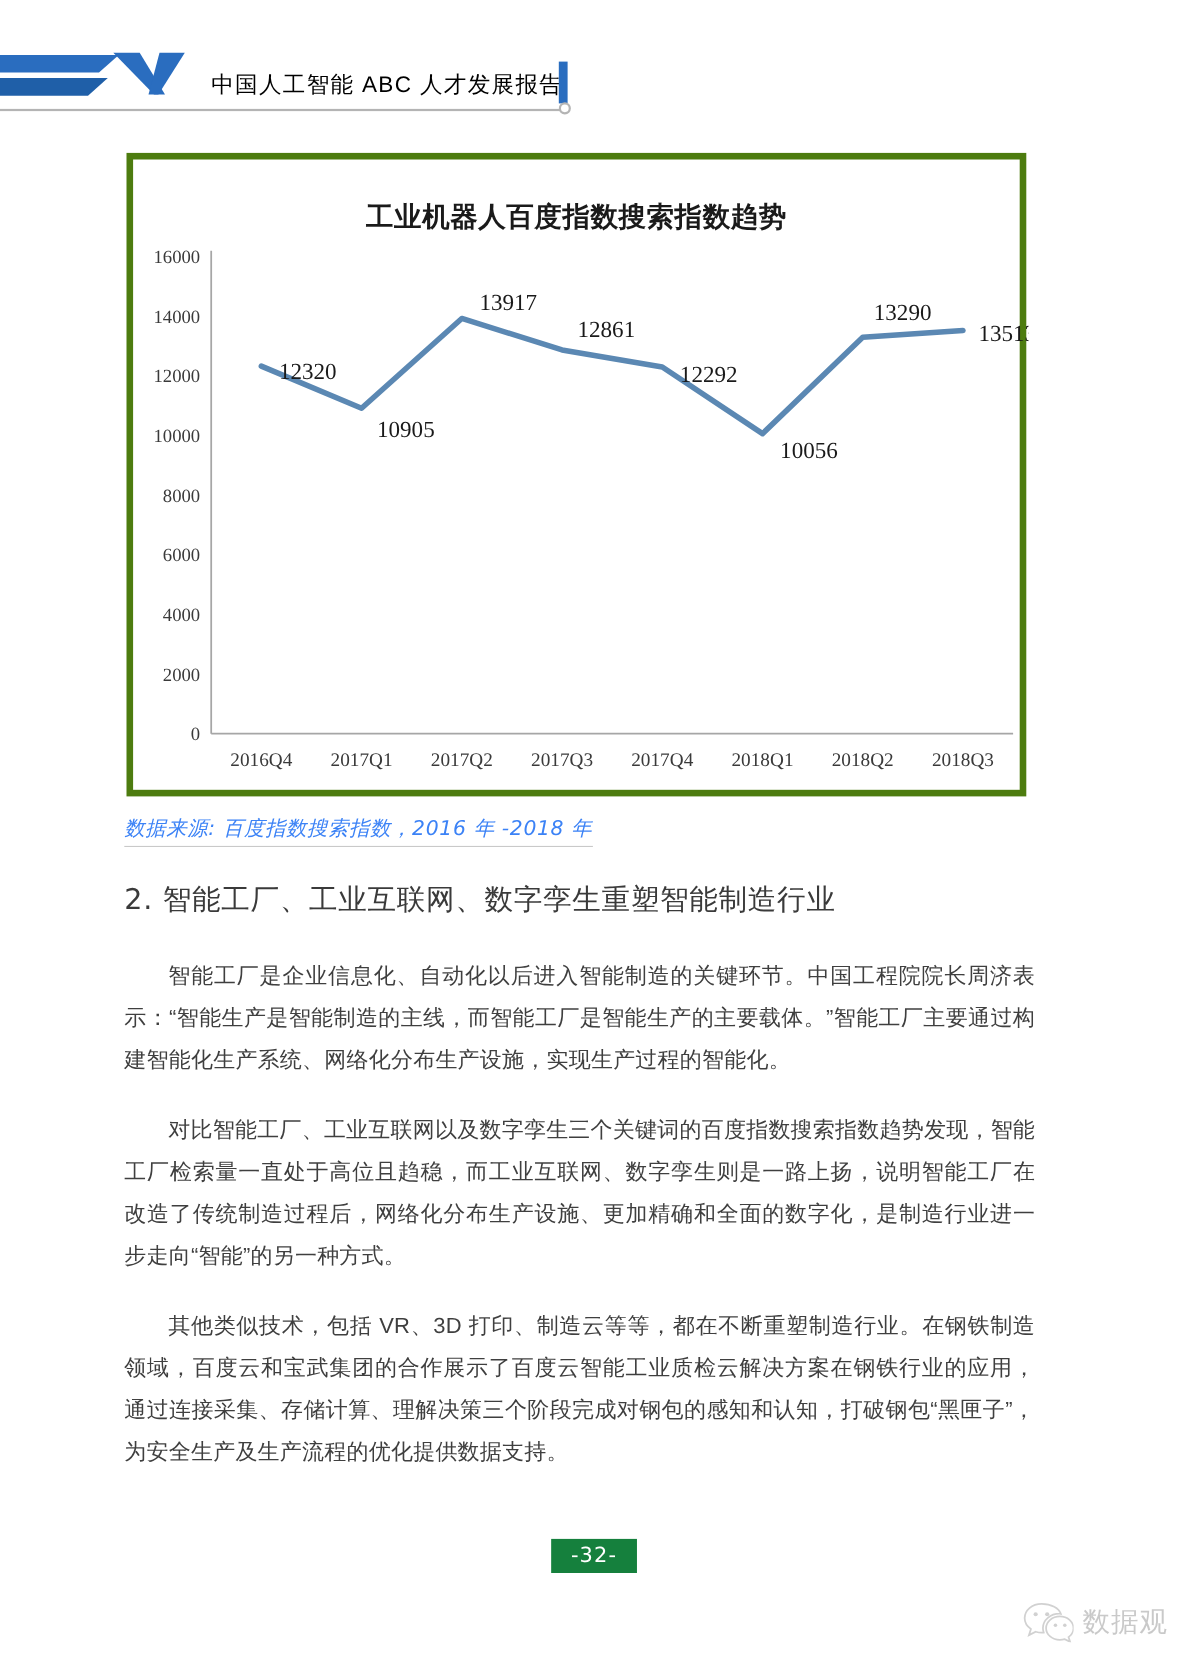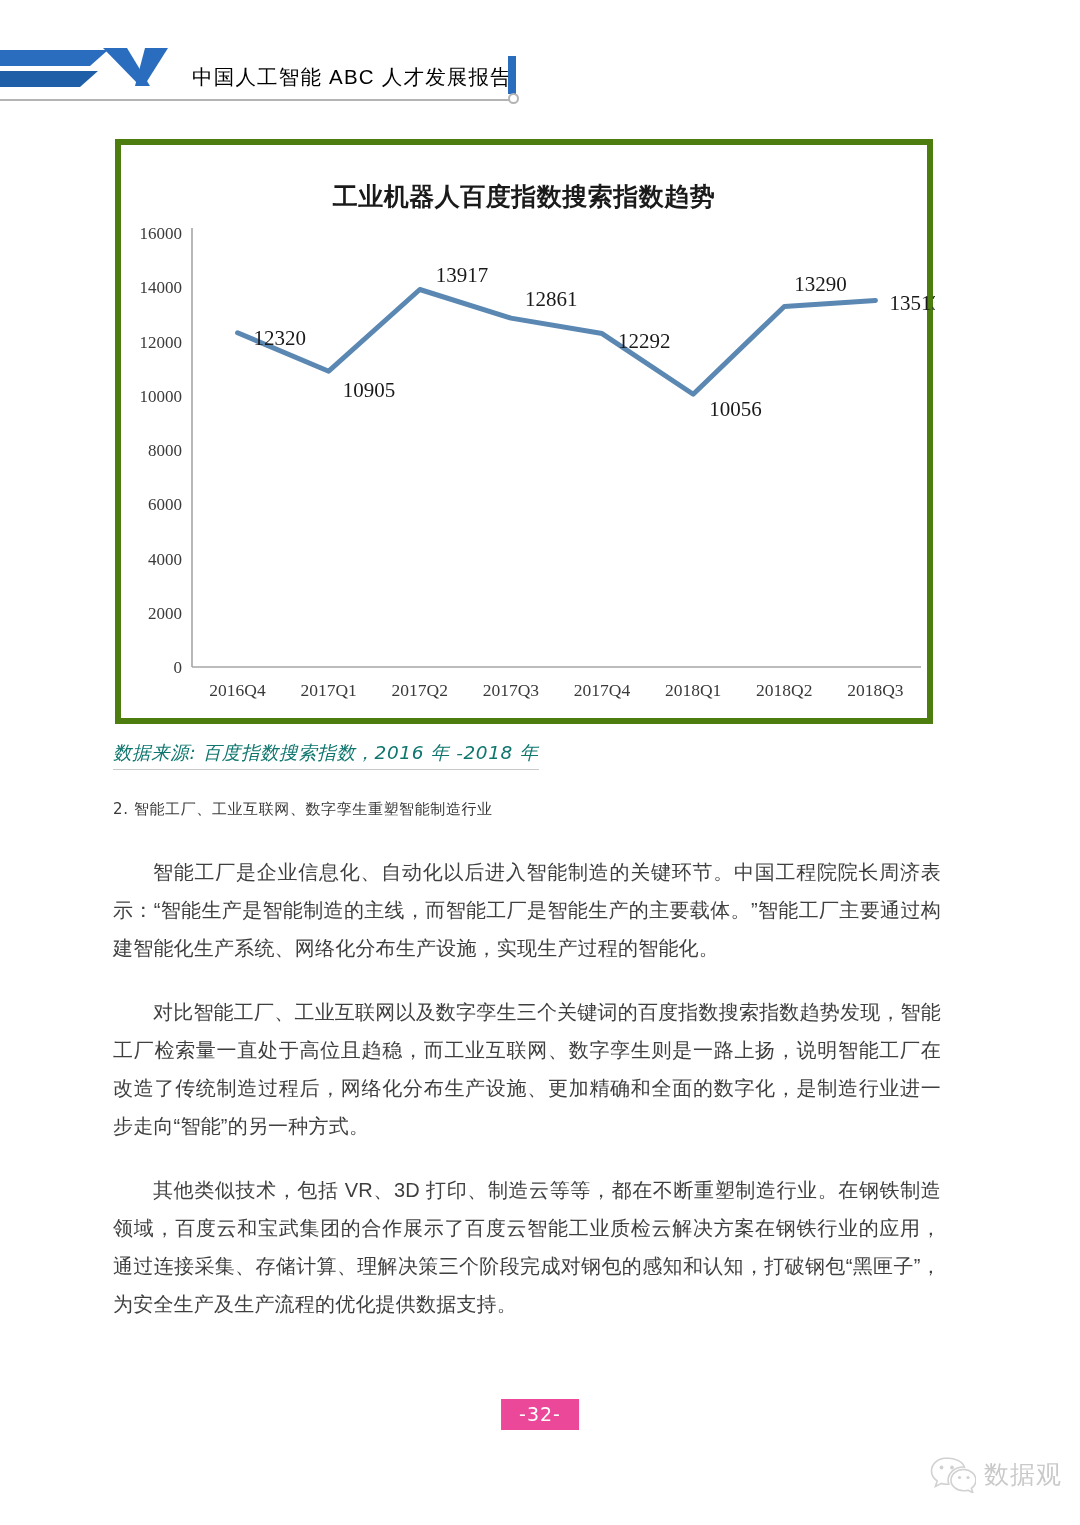--- a/index.html
+++ b/index.html
@@ -97,36 +97,36 @@
     top: 0;
   }
 
   
   .source-caption {
     position: absolute;
     left: 113px;
     top: 740px;
     font-size: 18.5px;
     font-style: italic;
-    color: #0f766e;
+    color: #3b82f6;
     border-bottom: 1px solid #c9c9c9;
     padding-bottom: 4px;
     letter-spacing: 0.6px;
     font-family: "DejaVu Sans", "Liberation Sans", sans-serif;
   }
 
   
   .content {
     position: absolute;
     left: 113px;
     top: 800px;
     width: 828px;
   }
   .section-heading {
-    font-size: 15px;
+    font-size: 26px;
     color: #3a3a3a;
     letter-spacing: 0.6px;
     margin: 0 0 34px 0;
     font-family: "DejaVu Sans", "Liberation Sans", sans-serif;
     font-weight: normal;
   }
   .body-para {
     font-size: 20px;
     line-height: 38px;
     color: #3f3f3f;
@@ -136,21 +136,21 @@
     letter-spacing: 0.2px;
     font-family: Liberation Sans, sans-serif;
   }
 
   
   .page-number {
     position: absolute;
     left: 50%;
     transform: translateX(-50%);
     top: 1399px;
-    background: #ec4899;
+    background: #15803d;
     color: #ffffff;
     font-size: 19px;
     padding: 4px 18px 5px 18px;
     letter-spacing: 1px;
     font-family: "DejaVu Sans", "Liberation Sans", sans-serif;
   }
 
   
   .footer-watermark {
     position: absolute;

